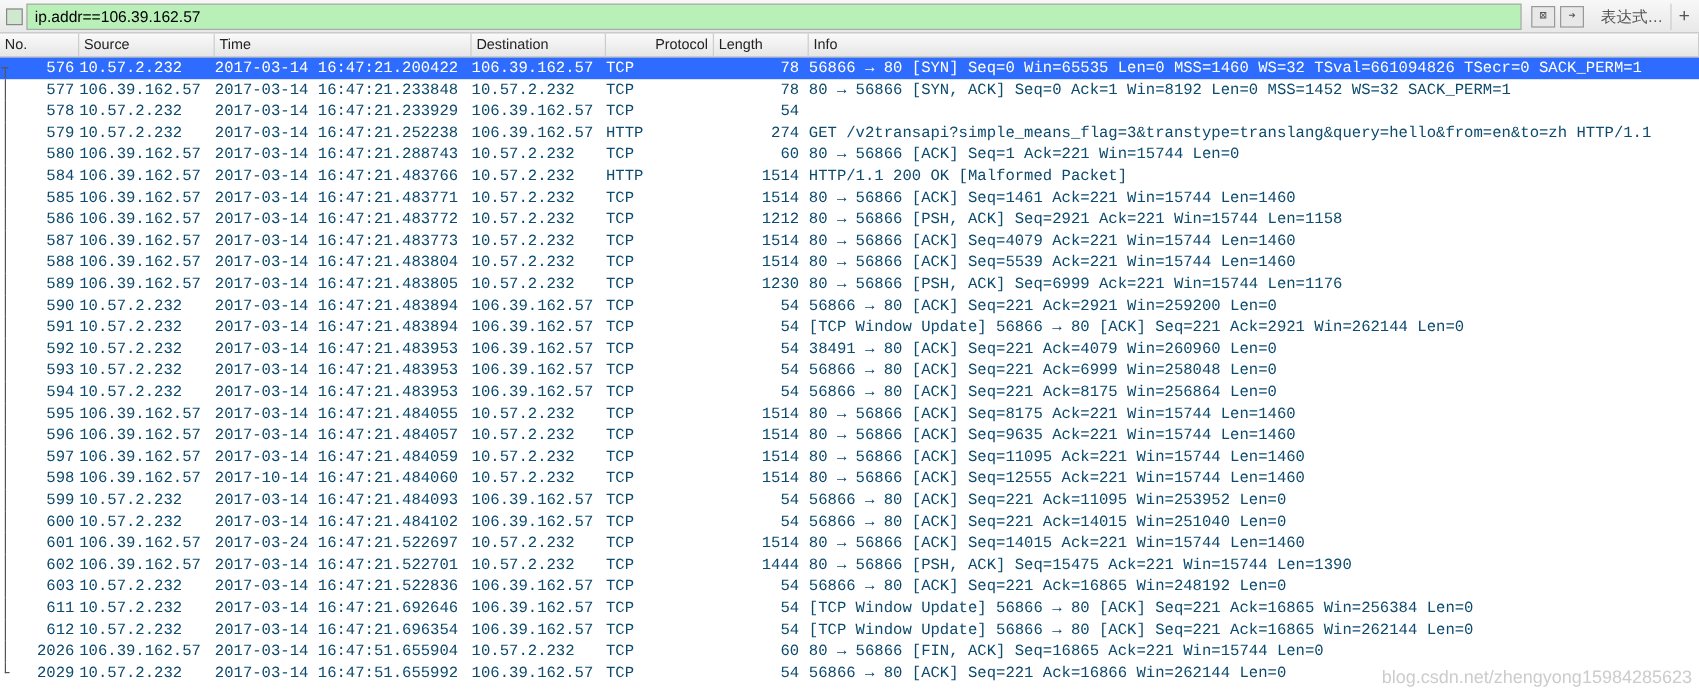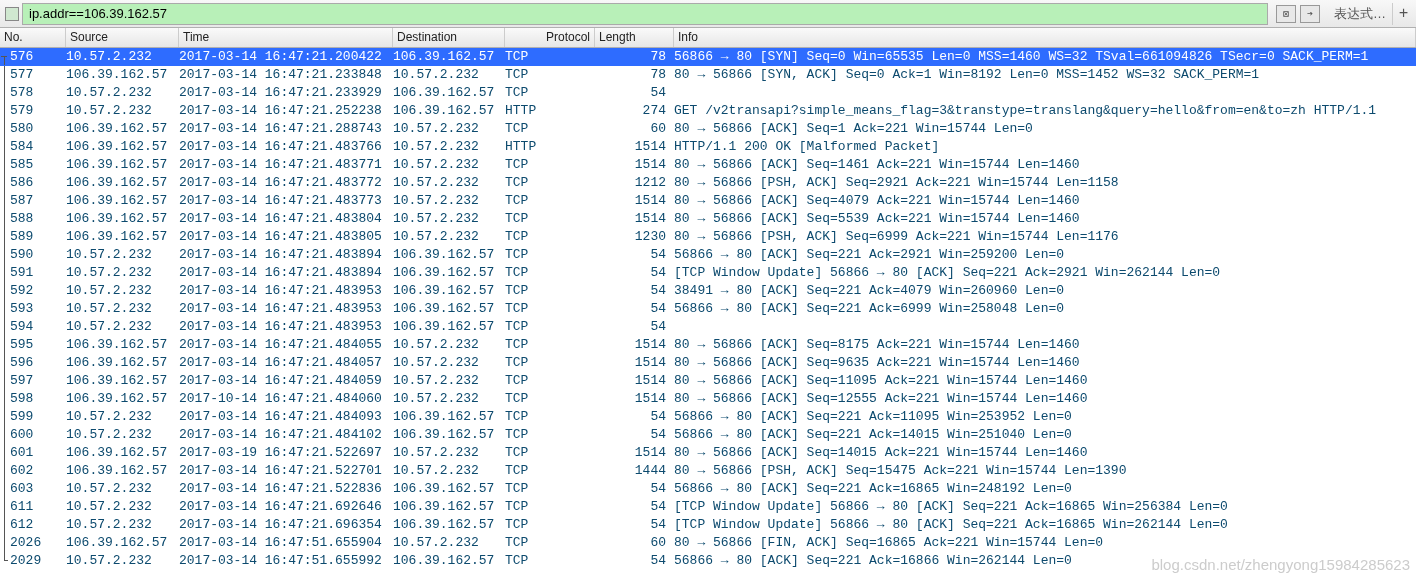--- a/index.html
+++ b/index.html
@@ -21,21 +21,21 @@
   .h-time   { width: 214px; text-align: left; }
   .h-dest   { width: 112px; text-align: left; }
   .h-proto  { width: 90px;  text-align: right; }
   .h-length { width: 79px;  text-align: left; }
   .h-info   { flex: 1;     text-align: left; }
   
   .grid-body { position: relative; }
   .row { height: 18px; line-height: 18px; display: flex; white-space: pre; font-family: "Courier New", monospace; font-size: 13px; color: #0c4a6e; }
   .row.sel { background: #2e6cff; color: #fff; }
   .c-tree   { width: 10px; position: relative; }
-  .c-no     { width: 56px; padding-right: 4px; }
+  .c-no     { width: 56px; text-align: right; padding-right: 4px; }
   .c-source { width: 113px; }
   .c-time   { width: 214px; }
   .c-dest   { width: 112px; }
   .c-proto  { width: 90px; }
   .c-length { width: 79px; text-align: right; padding-right: 8px; }
   .c-info   { flex: 1; overflow: hidden; }
   
   .tree-line { position: absolute; left: 4px; top: 0; width: 1px; height: 100%; background: #555; }
   .tree-start { position: absolute; left: 1px; top: 8px; width: 6px; height: 1px; background: #555; }
   .tree-start::before { content: ""; position: absolute; left: 3px; top: 0; width: 1px; height: 9px; background: #555; }
@@ -79,28 +79,28 @@
     <div class="row"><div class="c-tree"><div class="tree-line"></div></div><div class="c-no">584</div><div class="c-source">106.39.162.57</div><div class="c-time">2017-03-14 16:47:21.483766</div><div class="c-dest">10.57.2.232</div><div class="c-proto">HTTP</div><div class="c-length">1514</div><div class="c-info">HTTP/1.1 200 OK [Malformed Packet]</div></div>
     <div class="row"><div class="c-tree"><div class="tree-line"></div></div><div class="c-no">585</div><div class="c-source">106.39.162.57</div><div class="c-time">2017-03-14 16:47:21.483771</div><div class="c-dest">10.57.2.232</div><div class="c-proto">TCP</div><div class="c-length">1514</div><div class="c-info">80 → 56866 [ACK] Seq=1461 Ack=221 Win=15744 Len=1460</div></div>
     <div class="row"><div class="c-tree"><div class="tree-line"></div></div><div class="c-no">586</div><div class="c-source">106.39.162.57</div><div class="c-time">2017-03-14 16:47:21.483772</div><div class="c-dest">10.57.2.232</div><div class="c-proto">TCP</div><div class="c-length">1212</div><div class="c-info">80 → 56866 [PSH, ACK] Seq=2921 Ack=221 Win=15744 Len=1158</div></div>
     <div class="row"><div class="c-tree"><div class="tree-line"></div></div><div class="c-no">587</div><div class="c-source">106.39.162.57</div><div class="c-time">2017-03-14 16:47:21.483773</div><div class="c-dest">10.57.2.232</div><div class="c-proto">TCP</div><div class="c-length">1514</div><div class="c-info">80 → 56866 [ACK] Seq=4079 Ack=221 Win=15744 Len=1460</div></div>
     <div class="row"><div class="c-tree"><div class="tree-line"></div></div><div class="c-no">588</div><div class="c-source">106.39.162.57</div><div class="c-time">2017-03-14 16:47:21.483804</div><div class="c-dest">10.57.2.232</div><div class="c-proto">TCP</div><div class="c-length">1514</div><div class="c-info">80 → 56866 [ACK] Seq=5539 Ack=221 Win=15744 Len=1460</div></div>
     <div class="row"><div class="c-tree"><div class="tree-line"></div></div><div class="c-no">589</div><div class="c-source">106.39.162.57</div><div class="c-time">2017-03-14 16:47:21.483805</div><div class="c-dest">10.57.2.232</div><div class="c-proto">TCP</div><div class="c-length">1230</div><div class="c-info">80 → 56866 [PSH, ACK] Seq=6999 Ack=221 Win=15744 Len=1176</div></div>
     <div class="row"><div class="c-tree"><div class="tree-line"></div></div><div class="c-no">590</div><div class="c-source">10.57.2.232</div><div class="c-time">2017-03-14 16:47:21.483894</div><div class="c-dest">106.39.162.57</div><div class="c-proto">TCP</div><div class="c-length">54</div><div class="c-info">56866 → 80 [ACK] Seq=221 Ack=2921 Win=259200 Len=0</div></div>
     <div class="row"><div class="c-tree"><div class="tree-line"></div></div><div class="c-no">591</div><div class="c-source">10.57.2.232</div><div class="c-time">2017-03-14 16:47:21.483894</div><div class="c-dest">106.39.162.57</div><div class="c-proto">TCP</div><div class="c-length">54</div><div class="c-info">[TCP Window Update] 56866 → 80 [ACK] Seq=221 Ack=2921 Win=262144 Len=0</div></div>
     <div class="row"><div class="c-tree"><div class="tree-line"></div></div><div class="c-no">592</div><div class="c-source">10.57.2.232</div><div class="c-time">2017-03-14 16:47:21.483953</div><div class="c-dest">106.39.162.57</div><div class="c-proto">TCP</div><div class="c-length">54</div><div class="c-info">38491 → 80 [ACK] Seq=221 Ack=4079 Win=260960 Len=0</div></div>
     <div class="row"><div class="c-tree"><div class="tree-line"></div></div><div class="c-no">593</div><div class="c-source">10.57.2.232</div><div class="c-time">2017-03-14 16:47:21.483953</div><div class="c-dest">106.39.162.57</div><div class="c-proto">TCP</div><div class="c-length">54</div><div class="c-info">56866 → 80 [ACK] Seq=221 Ack=6999 Win=258048 Len=0</div></div>
-    <div class="row"><div class="c-tree"><div class="tree-line"></div></div><div class="c-no">594</div><div class="c-source">10.57.2.232</div><div class="c-time">2017-03-14 16:47:21.483953</div><div class="c-dest">106.39.162.57</div><div class="c-proto">TCP</div><div class="c-length">54</div></div>
+    <div class="row"><div class="c-tree"><div class="tree-line"></div></div><div class="c-no">594</div><div class="c-source">10.57.2.232</div><div class="c-time">2017-03-14 16:47:21.483953</div><div class="c-dest">106.39.162.57</div><div class="c-proto">TCP</div><div class="c-length">54</div><div class="c-info">56866 → 80 [ACK] Seq=221 Ack=8175 Win=256864 Len=0</div></div>
     <div class="row"><div class="c-tree"><div class="tree-line"></div></div><div class="c-no">595</div><div class="c-source">106.39.162.57</div><div class="c-time">2017-03-14 16:47:21.484055</div><div class="c-dest">10.57.2.232</div><div class="c-proto">TCP</div><div class="c-length">1514</div><div class="c-info">80 → 56866 [ACK] Seq=8175 Ack=221 Win=15744 Len=1460</div></div>
     <div class="row"><div class="c-tree"><div class="tree-line"></div></div><div class="c-no">596</div><div class="c-source">106.39.162.57</div><div class="c-time">2017-03-14 16:47:21.484057</div><div class="c-dest">10.57.2.232</div><div class="c-proto">TCP</div><div class="c-length">1514</div><div class="c-info">80 → 56866 [ACK] Seq=9635 Ack=221 Win=15744 Len=1460</div></div>
     <div class="row"><div class="c-tree"><div class="tree-line"></div></div><div class="c-no">597</div><div class="c-source">106.39.162.57</div><div class="c-time">2017-03-14 16:47:21.484059</div><div class="c-dest">10.57.2.232</div><div class="c-proto">TCP</div><div class="c-length">1514</div><div class="c-info">80 → 56866 [ACK] Seq=11095 Ack=221 Win=15744 Len=1460</div></div>
     <div class="row"><div class="c-tree"><div class="tree-line"></div></div><div class="c-no">598</div><div class="c-source">106.39.162.57</div><div class="c-time">2017-10-14 16:47:21.484060</div><div class="c-dest">10.57.2.232</div><div class="c-proto">TCP</div><div class="c-length">1514</div><div class="c-info">80 → 56866 [ACK] Seq=12555 Ack=221 Win=15744 Len=1460</div></div>
     <div class="row"><div class="c-tree"><div class="tree-line"></div></div><div class="c-no">599</div><div class="c-source">10.57.2.232</div><div class="c-time">2017-03-14 16:47:21.484093</div><div class="c-dest">106.39.162.57</div><div class="c-proto">TCP</div><div class="c-length">54</div><div class="c-info">56866 → 80 [ACK] Seq=221 Ack=11095 Win=253952 Len=0</div></div>
     <div class="row"><div class="c-tree"><div class="tree-line"></div></div><div class="c-no">600</div><div class="c-source">10.57.2.232</div><div class="c-time">2017-03-14 16:47:21.484102</div><div class="c-dest">106.39.162.57</div><div class="c-proto">TCP</div><div class="c-length">54</div><div class="c-info">56866 → 80 [ACK] Seq=221 Ack=14015 Win=251040 Len=0</div></div>
-    <div class="row"><div class="c-tree"><div class="tree-line"></div></div><div class="c-no">601</div><div class="c-source">106.39.162.57</div><div class="c-time">2017-03-19 16:47:21.522697</div><div class="c-dest">10.57.2.232</div><div class="c-proto">TCP</div><div class="c-length">1514</div><div class="c-info">80 → 56866 [ACK] Seq=14015 Ack=221 Win=15744 Len=1460</div></div>
+    <div class="row"><div class="c-tree"><div class="tree-line"></div></div><div class="c-no">601</div><div class="c-source">106.39.162.57</div><div class="c-time">2017-03-24 16:47:21.522697</div><div class="c-dest">10.57.2.232</div><div class="c-proto">TCP</div><div class="c-length">1514</div><div class="c-info">80 → 56866 [ACK] Seq=14015 Ack=221 Win=15744 Len=1460</div></div>
     <div class="row"><div class="c-tree"><div class="tree-line"></div></div><div class="c-no">602</div><div class="c-source">106.39.162.57</div><div class="c-time">2017-03-14 16:47:21.522701</div><div class="c-dest">10.57.2.232</div><div class="c-proto">TCP</div><div class="c-length">1444</div><div class="c-info">80 → 56866 [PSH, ACK] Seq=15475 Ack=221 Win=15744 Len=1390</div></div>
     <div class="row"><div class="c-tree"><div class="tree-line"></div></div><div class="c-no">603</div><div class="c-source">10.57.2.232</div><div class="c-time">2017-03-14 16:47:21.522836</div><div class="c-dest">106.39.162.57</div><div class="c-proto">TCP</div><div class="c-length">54</div><div class="c-info">56866 → 80 [ACK] Seq=221 Ack=16865 Win=248192 Len=0</div></div>
     <div class="row"><div class="c-tree"><div class="tree-line"></div></div><div class="c-no">611</div><div class="c-source">10.57.2.232</div><div class="c-time">2017-03-14 16:47:21.692646</div><div class="c-dest">106.39.162.57</div><div class="c-proto">TCP</div><div class="c-length">54</div><div class="c-info">[TCP Window Update] 56866 → 80 [ACK] Seq=221 Ack=16865 Win=256384 Len=0</div></div>
     <div class="row"><div class="c-tree"><div class="tree-line"></div></div><div class="c-no">612</div><div class="c-source">10.57.2.232</div><div class="c-time">2017-03-14 16:47:21.696354</div><div class="c-dest">106.39.162.57</div><div class="c-proto">TCP</div><div class="c-length">54</div><div class="c-info">[TCP Window Update] 56866 → 80 [ACK] Seq=221 Ack=16865 Win=262144 Len=0</div></div>
     <div class="row"><div class="c-tree"><div class="tree-line"></div></div><div class="c-no">2026</div><div class="c-source">106.39.162.57</div><div class="c-time">2017-03-14 16:47:51.655904</div><div class="c-dest">10.57.2.232</div><div class="c-proto">TCP</div><div class="c-length">60</div><div class="c-info">80 → 56866 [FIN, ACK] Seq=16865 Ack=221 Win=15744 Len=0</div></div>
     <div class="row"><div class="c-tree"><div class="tree-end"></div></div><div class="c-no">2029</div><div class="c-source">10.57.2.232</div><div class="c-time">2017-03-14 16:47:51.655992</div><div class="c-dest">106.39.162.57</div><div class="c-proto">TCP</div><div class="c-length">54</div><div class="c-info">56866 → 80 [ACK] Seq=221 Ack=16866 Win=262144 Len=0</div></div>
   </div>
 
 <div class="watermark">blog.csdn.net/zhengyong15984285623</div>
 

